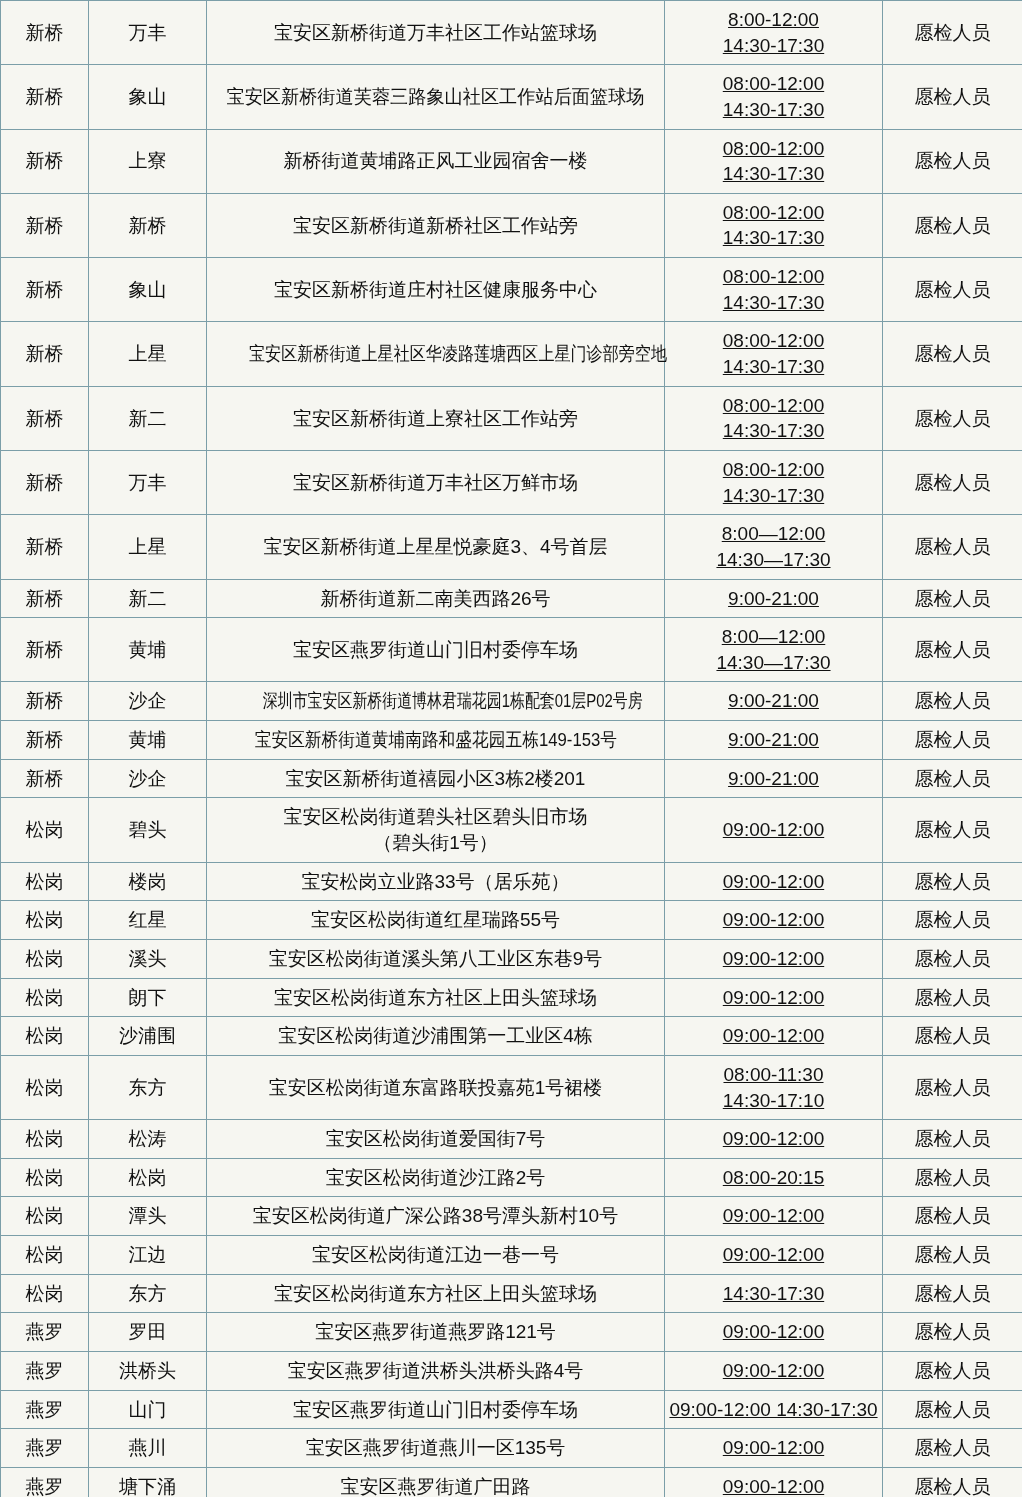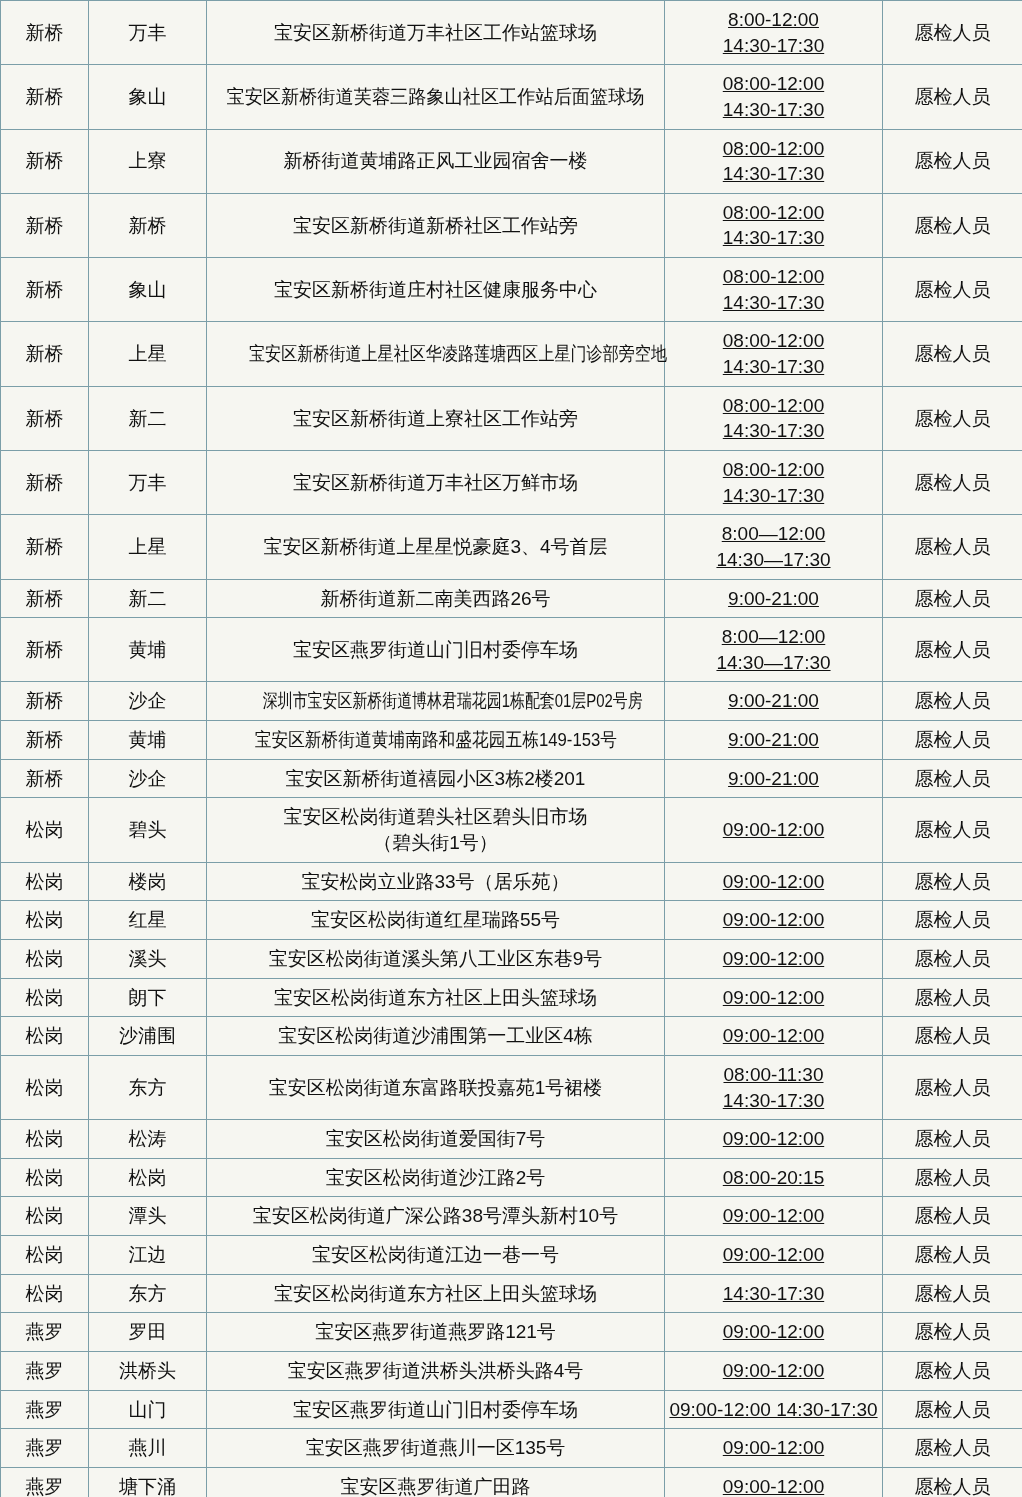--- a/index.html
+++ b/index.html
@@ -222,21 +222,21 @@
           <td class="community">沙浦围</td>
           <td class="address">宝安区松岗街道沙浦围第一工业区4栋</td>
           <td class="time">09:00-12:00</td>
           <td class="target">愿检人员</td>
         </tr>
         <tr>
           <td class="street">松岗</td>
           <td class="community">东方</td>
           <td class="address">宝安区松岗街道东富路联投嘉苑1号裙楼</td>
           <td class="time">08:00-11:30
-14:30-17:30</td>
+14:30-17:10</td>
           <td class="target">愿检人员</td>
         </tr>
         <tr>
           <td class="street">松岗</td>
           <td class="community">松涛</td>
           <td class="address">宝安区松岗街道爱国街7号</td>
           <td class="time">09:00-12:00</td>
           <td class="target">愿检人员</td>
         </tr>
         <tr>

